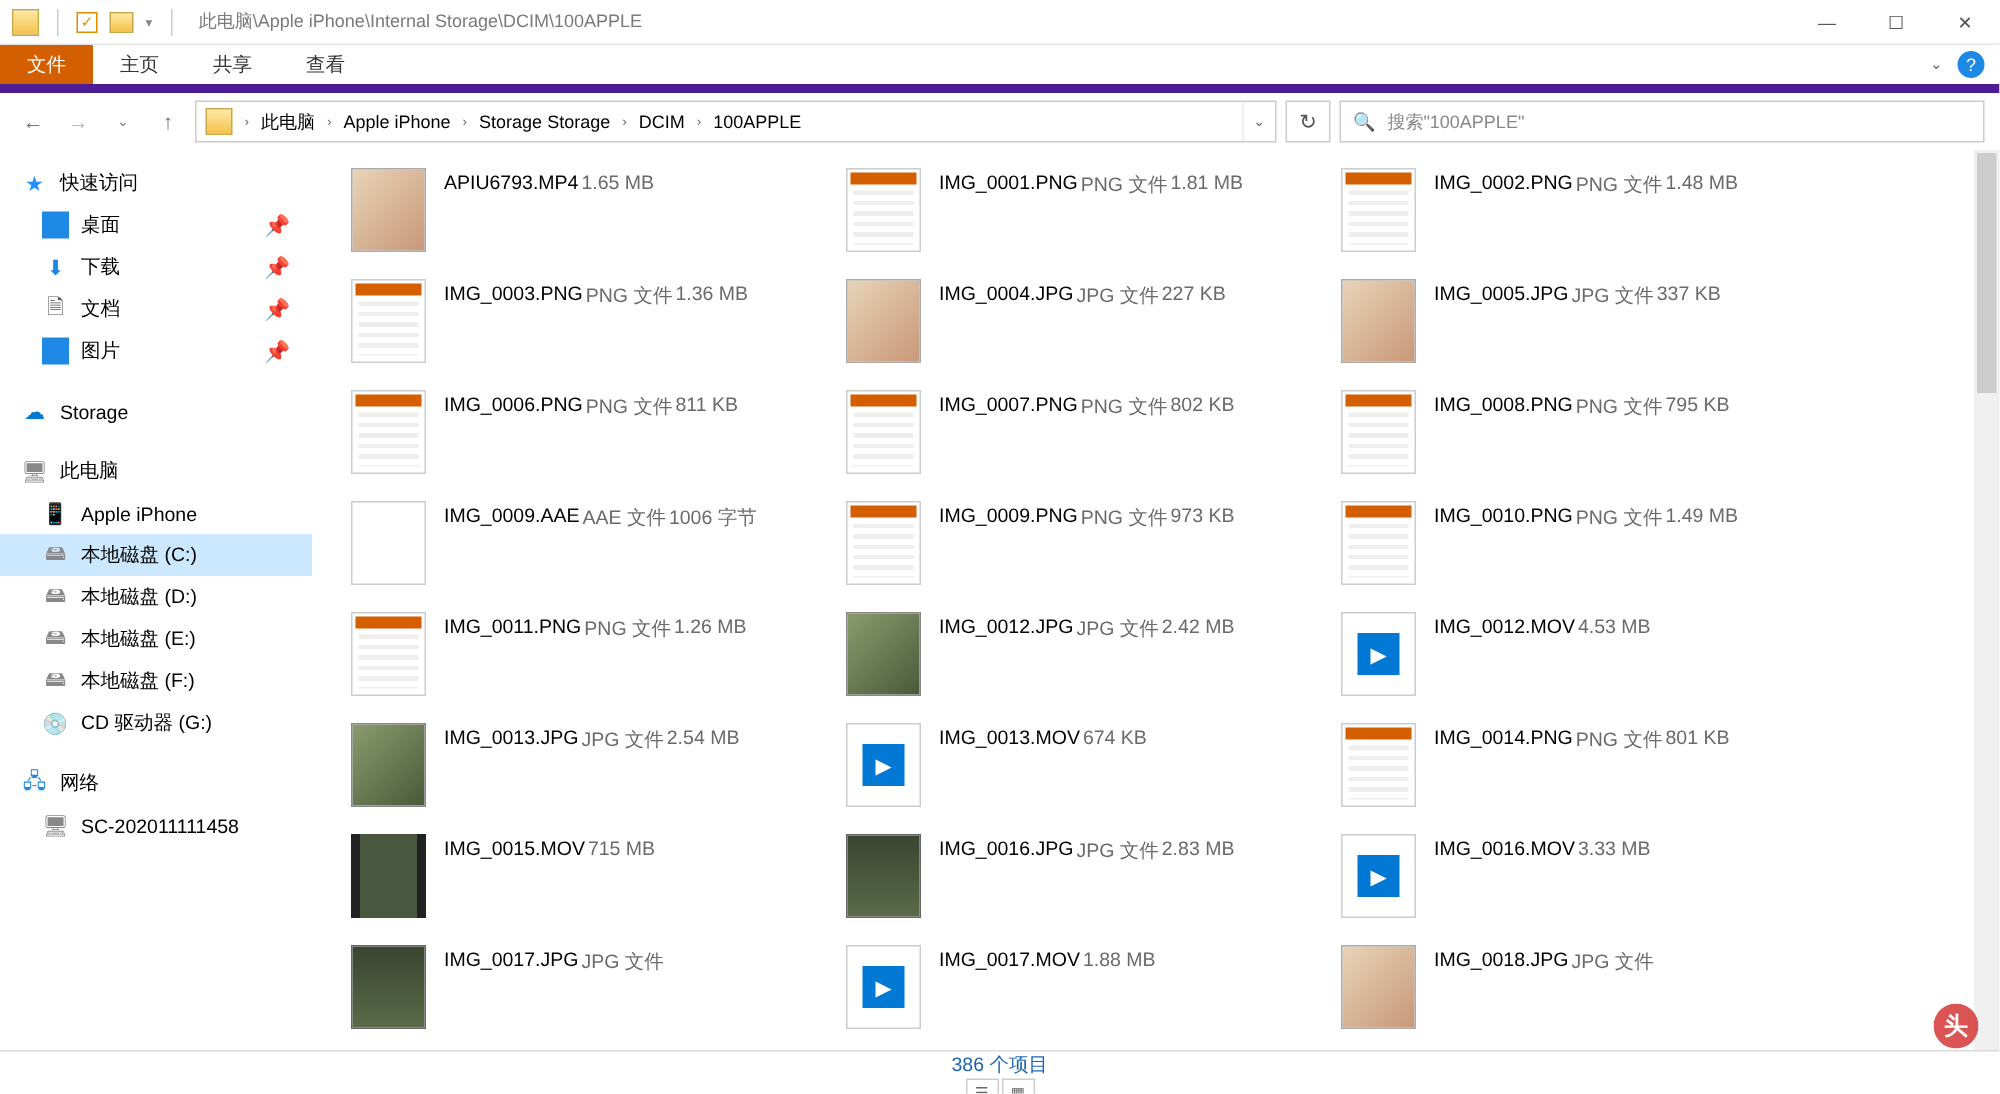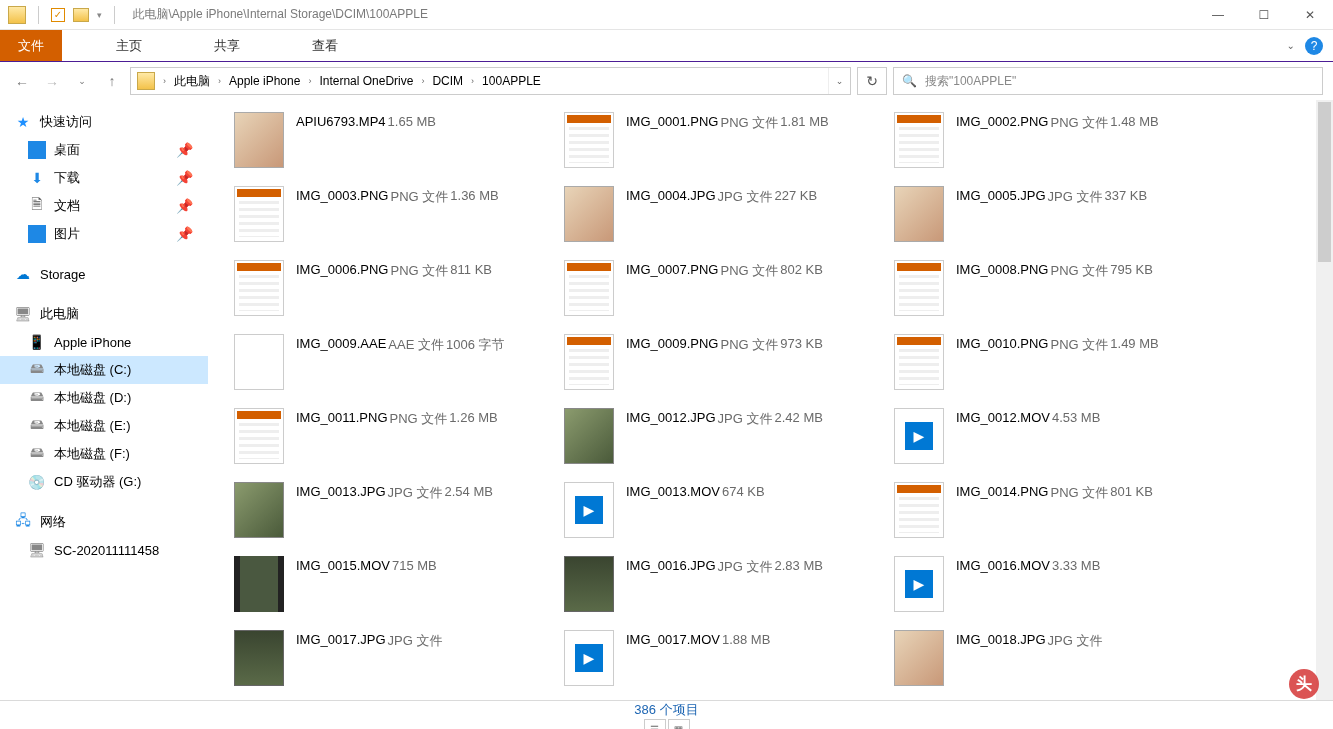--- a/index.html
+++ b/index.html
@@ -8,23 +8,23 @@
 .titlebar { height: 30px; background: #fff; display: flex; align-items: center; border-bottom: 1px solid #e5e5e5; }
 .titlebar .qat { display: flex; align-items: center; gap: 8px; padding: 0 8px; }
 .titlebar .qat .folder-ico { width: 18px; height: 18px; background: linear-gradient(#ffe9a6,#f3c24a); border: 1px solid #c9a84a; }
 .titlebar .qat .chk { width: 14px; height: 14px; border: 1px solid #e08a00; display: flex; align-items: center; justify-content: center; }
 .titlebar .qat .chk::after { content: "✓"; color: #e08a00; font-size: 10px; }
 .titlebar .sep { width: 1px; height: 18px; background: #ccc; margin: 0 4px; }
 .titlebar .path { color: #7a7a7a; font-size: 12px; padding-left: 6px; flex: 1; white-space: nowrap; overflow: hidden; }
 .titlebar .winbtns { display: flex; }
 .titlebar .winbtns div { width: 46px; height: 30px; display: flex; align-items: center; justify-content: center; font-size: 12px; color: #555; }
 
-.ribbon { height: 32px; background: #fff; display: flex; align-items: stretch; border-bottom: 1px solid #4c1d95; position: relative; }
+.ribbon { height: 32px; background: #fff; display: flex; align-items: stretch; border-bottom: 6px solid #4c1d95; position: relative; }
 .ribbon .file-tab { background: #d35f00; color: #fff; padding: 0 18px; display: flex; align-items: center; font-size: 13px; }
-.ribbon .tab { padding: 0 18px; display: flex; align-items: center; font-size: 13px; color: #333; margin-left: 36px; }
+.ribbon .tab { padding: 0 18px; display: flex; align-items: center; font-size: 13px; color: #333; }
 .ribbon .right { position: absolute; right: 10px; top: 0; height: 100%; display: flex; align-items: center; gap: 10px; }
 .ribbon .chev { color: #666; font-size: 10px; }
 .ribbon .help { width: 18px; height: 18px; border-radius: 50%; background: #1e88e5; color: #fff; display: flex; align-items: center; justify-content: center; font-size: 12px; }
 
 .navbar { height: 38px; display: flex; align-items: center; padding: 4px 10px; gap: 6px; }
 .navbar .navbtn { width: 24px; height: 24px; display: flex; align-items: center; justify-content: center; color: #777; font-size: 14px; }
 .navbar .navbtn.disabled { color: #bbb; }
 .addr { flex: 1; height: 28px; border: 1px solid #ccc; display: flex; align-items: center; padding-left: 6px; gap: 2px; background: #fff; }
 .addr .folder-ico { width: 18px; height: 18px; background: linear-gradient(#ffe9a6,#f3c24a); border: 1px solid #c9a84a; margin-right: 4px; }
 .addr .crumb { padding: 0 4px; cursor: default; }
@@ -118,21 +118,21 @@
   <div class="navbtn disabled">→</div>
   <div class="navbtn" style="font-size:9px">⌄</div>
   <div class="navbtn">↑</div>
   <div class="addr">
     <div class="folder-ico"></div>
     <span class="chev">›</span>
     <span class="crumb">此电脑</span>
     <span class="chev">›</span>
     <span class="crumb">Apple iPhone</span>
     <span class="chev">›</span>
-    <span class="crumb">Internal OneDrive</span>
+    <span class="crumb">Storage Storage</span>
     <span class="chev">›</span>
     <span class="crumb">DCIM</span>
     <span class="chev">›</span>
     <span class="crumb">100APPLE</span>
     <div class="drop">⌄</div>
   </div>
   <div class="refresh">↻</div>
   <div class="search">
     <span class="mag">🔍</span>
     <span>搜索"100APPLE"</span>

